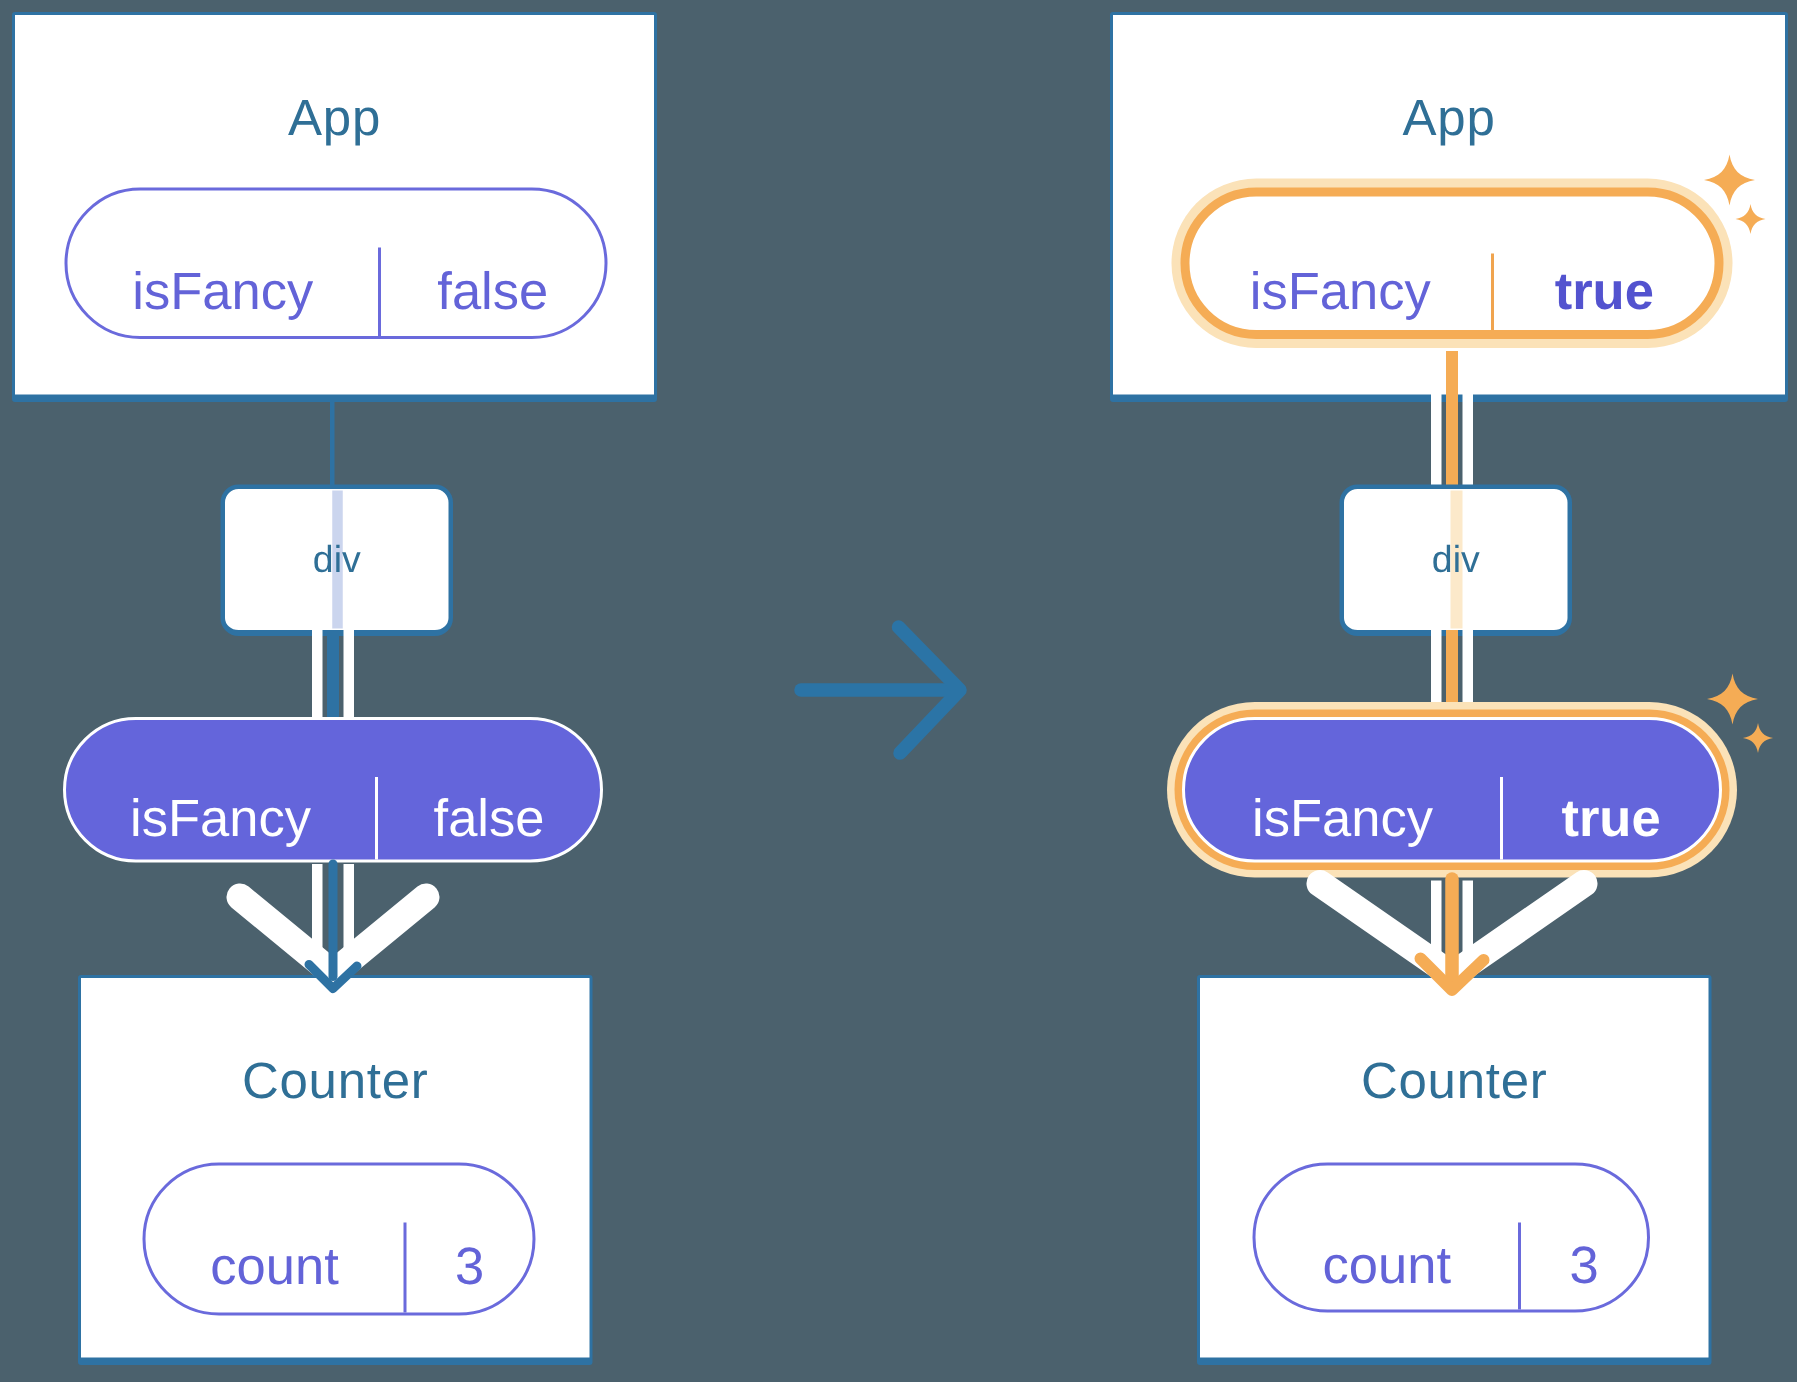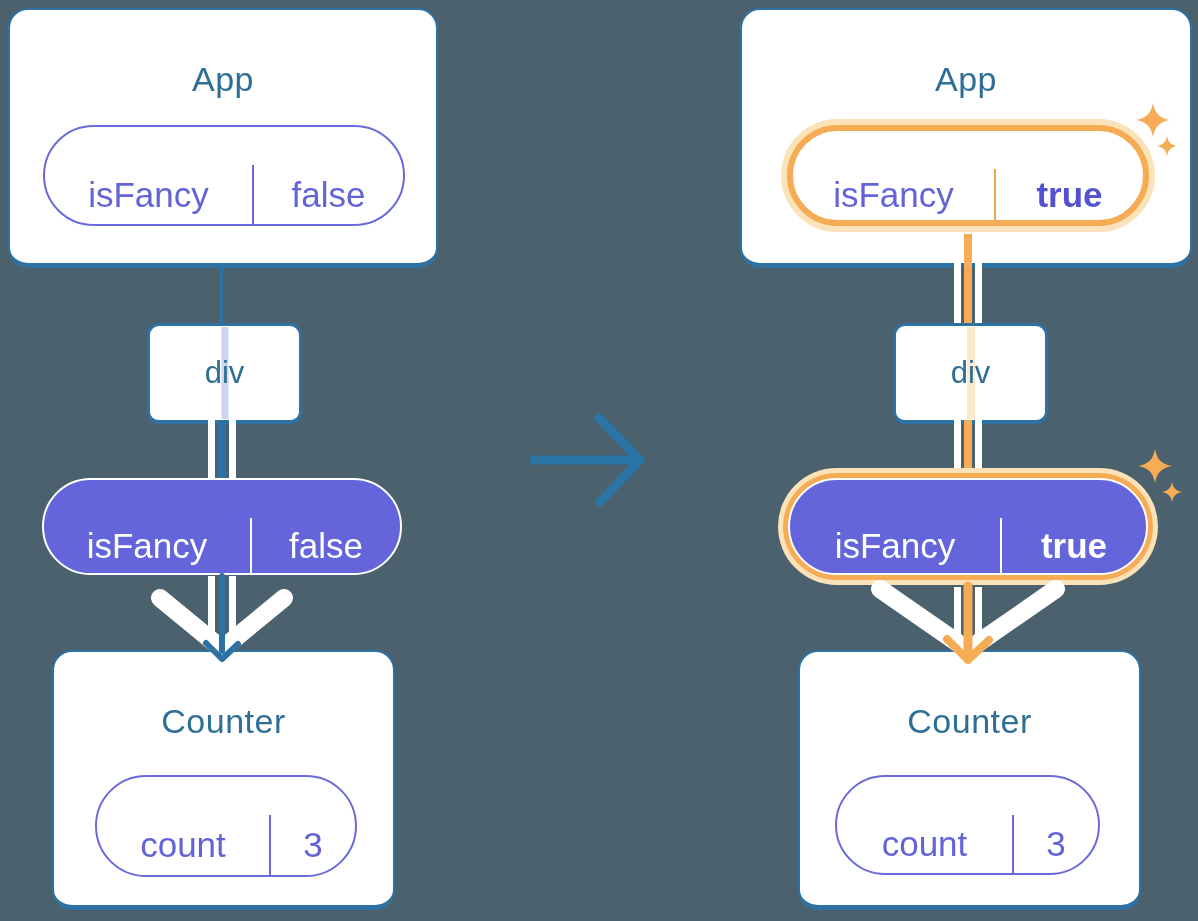--- a/index.html
+++ b/index.html
@@ -19,21 +19,21 @@
   }
   html,body{margin:0;padding:0;background:var(--background);}
   .canvas{
     position:relative;width:1198px;height:921px;overflow:hidden;
     background:var(--background);
     font-family:"Liberation Sans", sans-serif;
   }
   .card{
     position:absolute;background:var(--white);
     border:2px solid var(--teal);border-bottom-width:5px;
-    border-radius:20px;box-sizing:border-box;
+    border-radius:2px;box-sizing:border-box;
   }
   .node-title{
     position:absolute;left:0;width:100%;text-align:center;
     font-size:34px;font-weight:500;color:var(--title);letter-spacing:.5px;
   }
   .pill{
     position:absolute;display:flex;box-sizing:border-box;
     border-radius:999px;font-size:35px;align-items:stretch;
   }
   .pill .seg{display:flex;align-items:center;justify-content:center;box-sizing:border-box;margin-top:38px;}
@@ -44,21 +44,21 @@
   .pill-solid{background:var(--purple);border:2px solid var(--white);color:var(--white);}
   .pill-solid .seg-value{border-left:2px solid var(--white);flex:1;}
   .pill-solid.ring-orange2{box-shadow:0 0 0 5px var(--orange),0 0 0 10px var(--peach);}
   .bold{font-weight:700;text-align:right;}
   .pill-outline .bold{color:var(--purple-bold);}
   .divcard{
     position:absolute;background:var(--white);
     border:3px solid var(--teal);border-bottom-width:4px;
     border-radius:12px;box-sizing:border-box;
     display:flex;align-items:center;justify-content:center;
-    font-size:31px;font-weight:500;color:var(--title);
+    font-size:25px;font-weight:500;color:var(--title);
   }
   .through{position:absolute;top:1px;bottom:1px;left:50%;transform:translateX(-50%);}
   .through.lav{width:7px;background:var(--through-lavender);}
   .through.pch{width:8px;background:var(--through-peach);}
   .divcard span{position:relative;z-index:1;}
   .vline{position:absolute;}
   .vline.white{background:var(--white);width:7px;}
   .vline.teal{background:var(--teal);}
   .vline.orange{background:var(--orange);}
   .overlay{position:absolute;left:0;top:0;pointer-events:none;}

